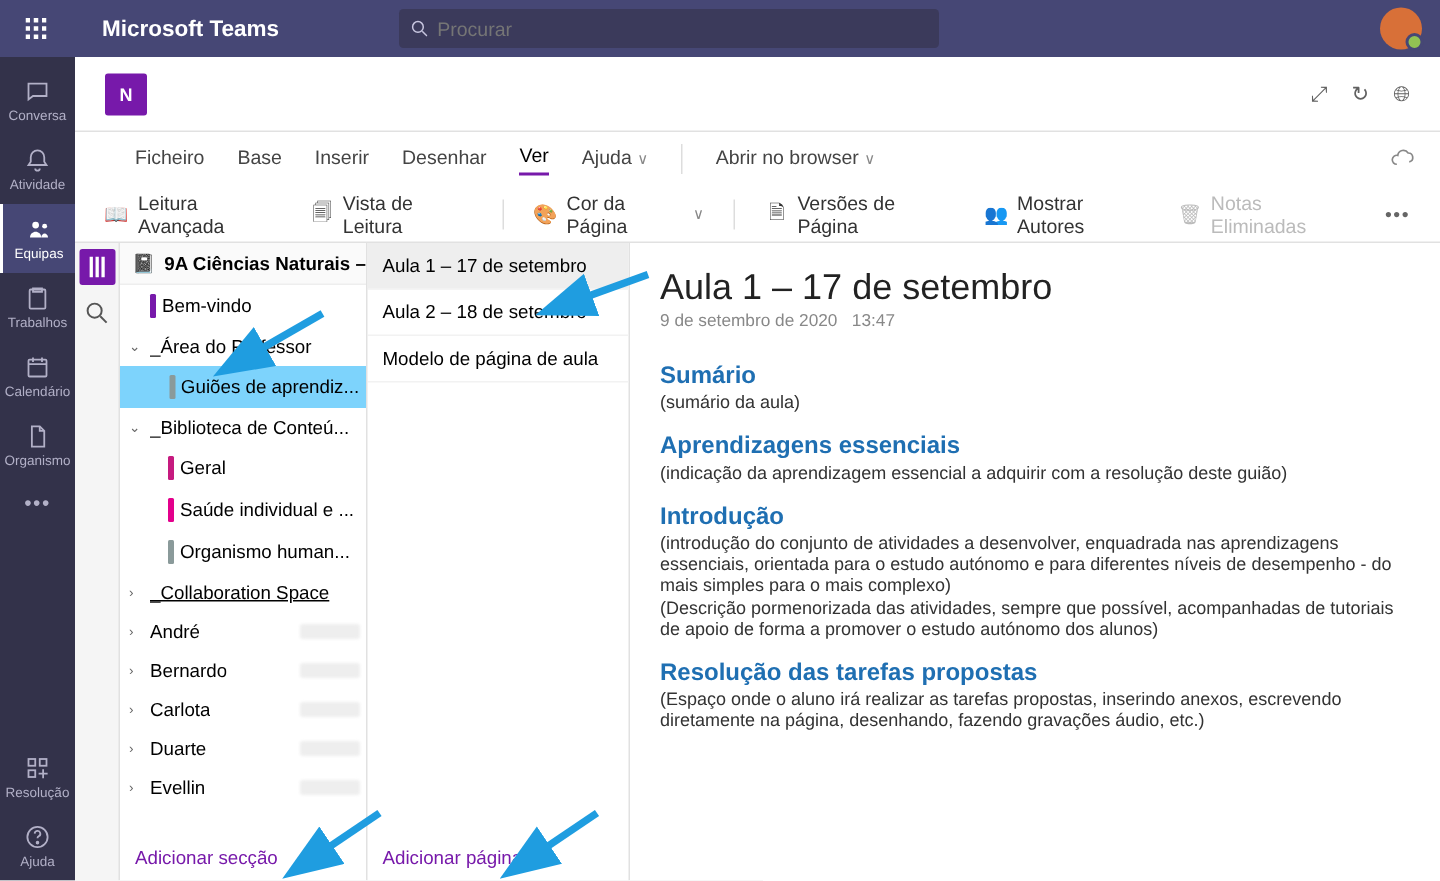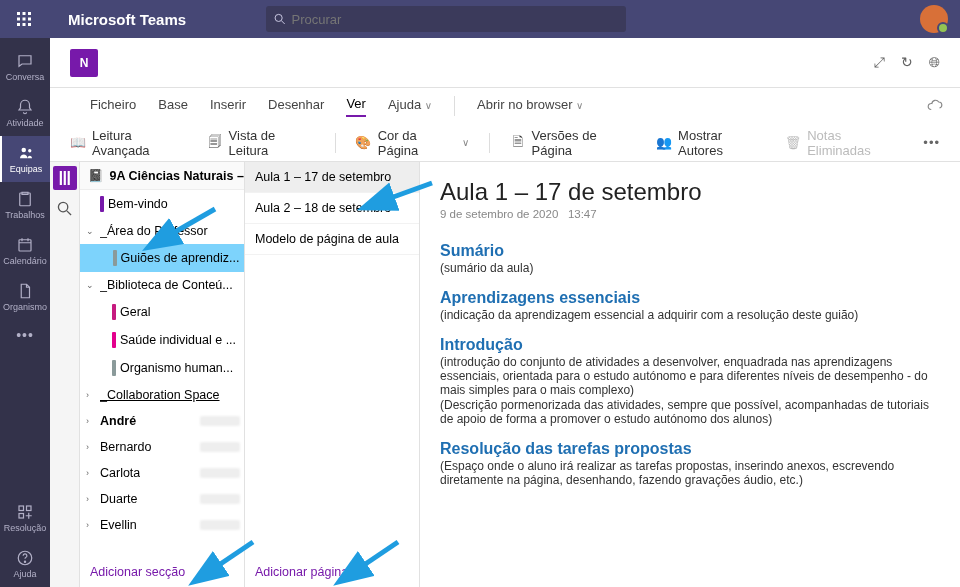--- a/index.html
+++ b/index.html
@@ -288,21 +288,21 @@
               <span style="width:10px;"></span>
               <span class="marker" style="background:#8a9a9a"></span>
               <span style="overflow:hidden;text-overflow:ellipsis;">Organismo human...</span>
             </div>
             <div class="section-item">
               <span style="width:10px;font-size:9px;color:#666;">›</span>
               <span style="overflow:hidden;text-overflow:ellipsis;text-decoration:underline;">_Collaboration Space</span>
             </div>
             <div class="section-item">
               <span style="width:10px;font-size:9px;color:#666;">›</span>
-              <span style="overflow:hidden;text-overflow:ellipsis;font-weight:bold;">André</span>
+              <span style="overflow:hidden;text-overflow:ellipsis;">André</span>
               <span style="flex:1"></span>
               <span style="width:40px;height:10px;background:#eee;border-radius:2px;filter:blur(1px);"></span>
             </div>
             <div class="section-item">
               <span style="width:10px;font-size:9px;color:#666;">›</span>
               <span style="overflow:hidden;text-overflow:ellipsis;">Bernardo</span>
               <span style="flex:1"></span>
               <span style="width:40px;height:10px;background:#eee;border-radius:2px;filter:blur(1px);"></span>
             </div>
             <div class="section-item">

